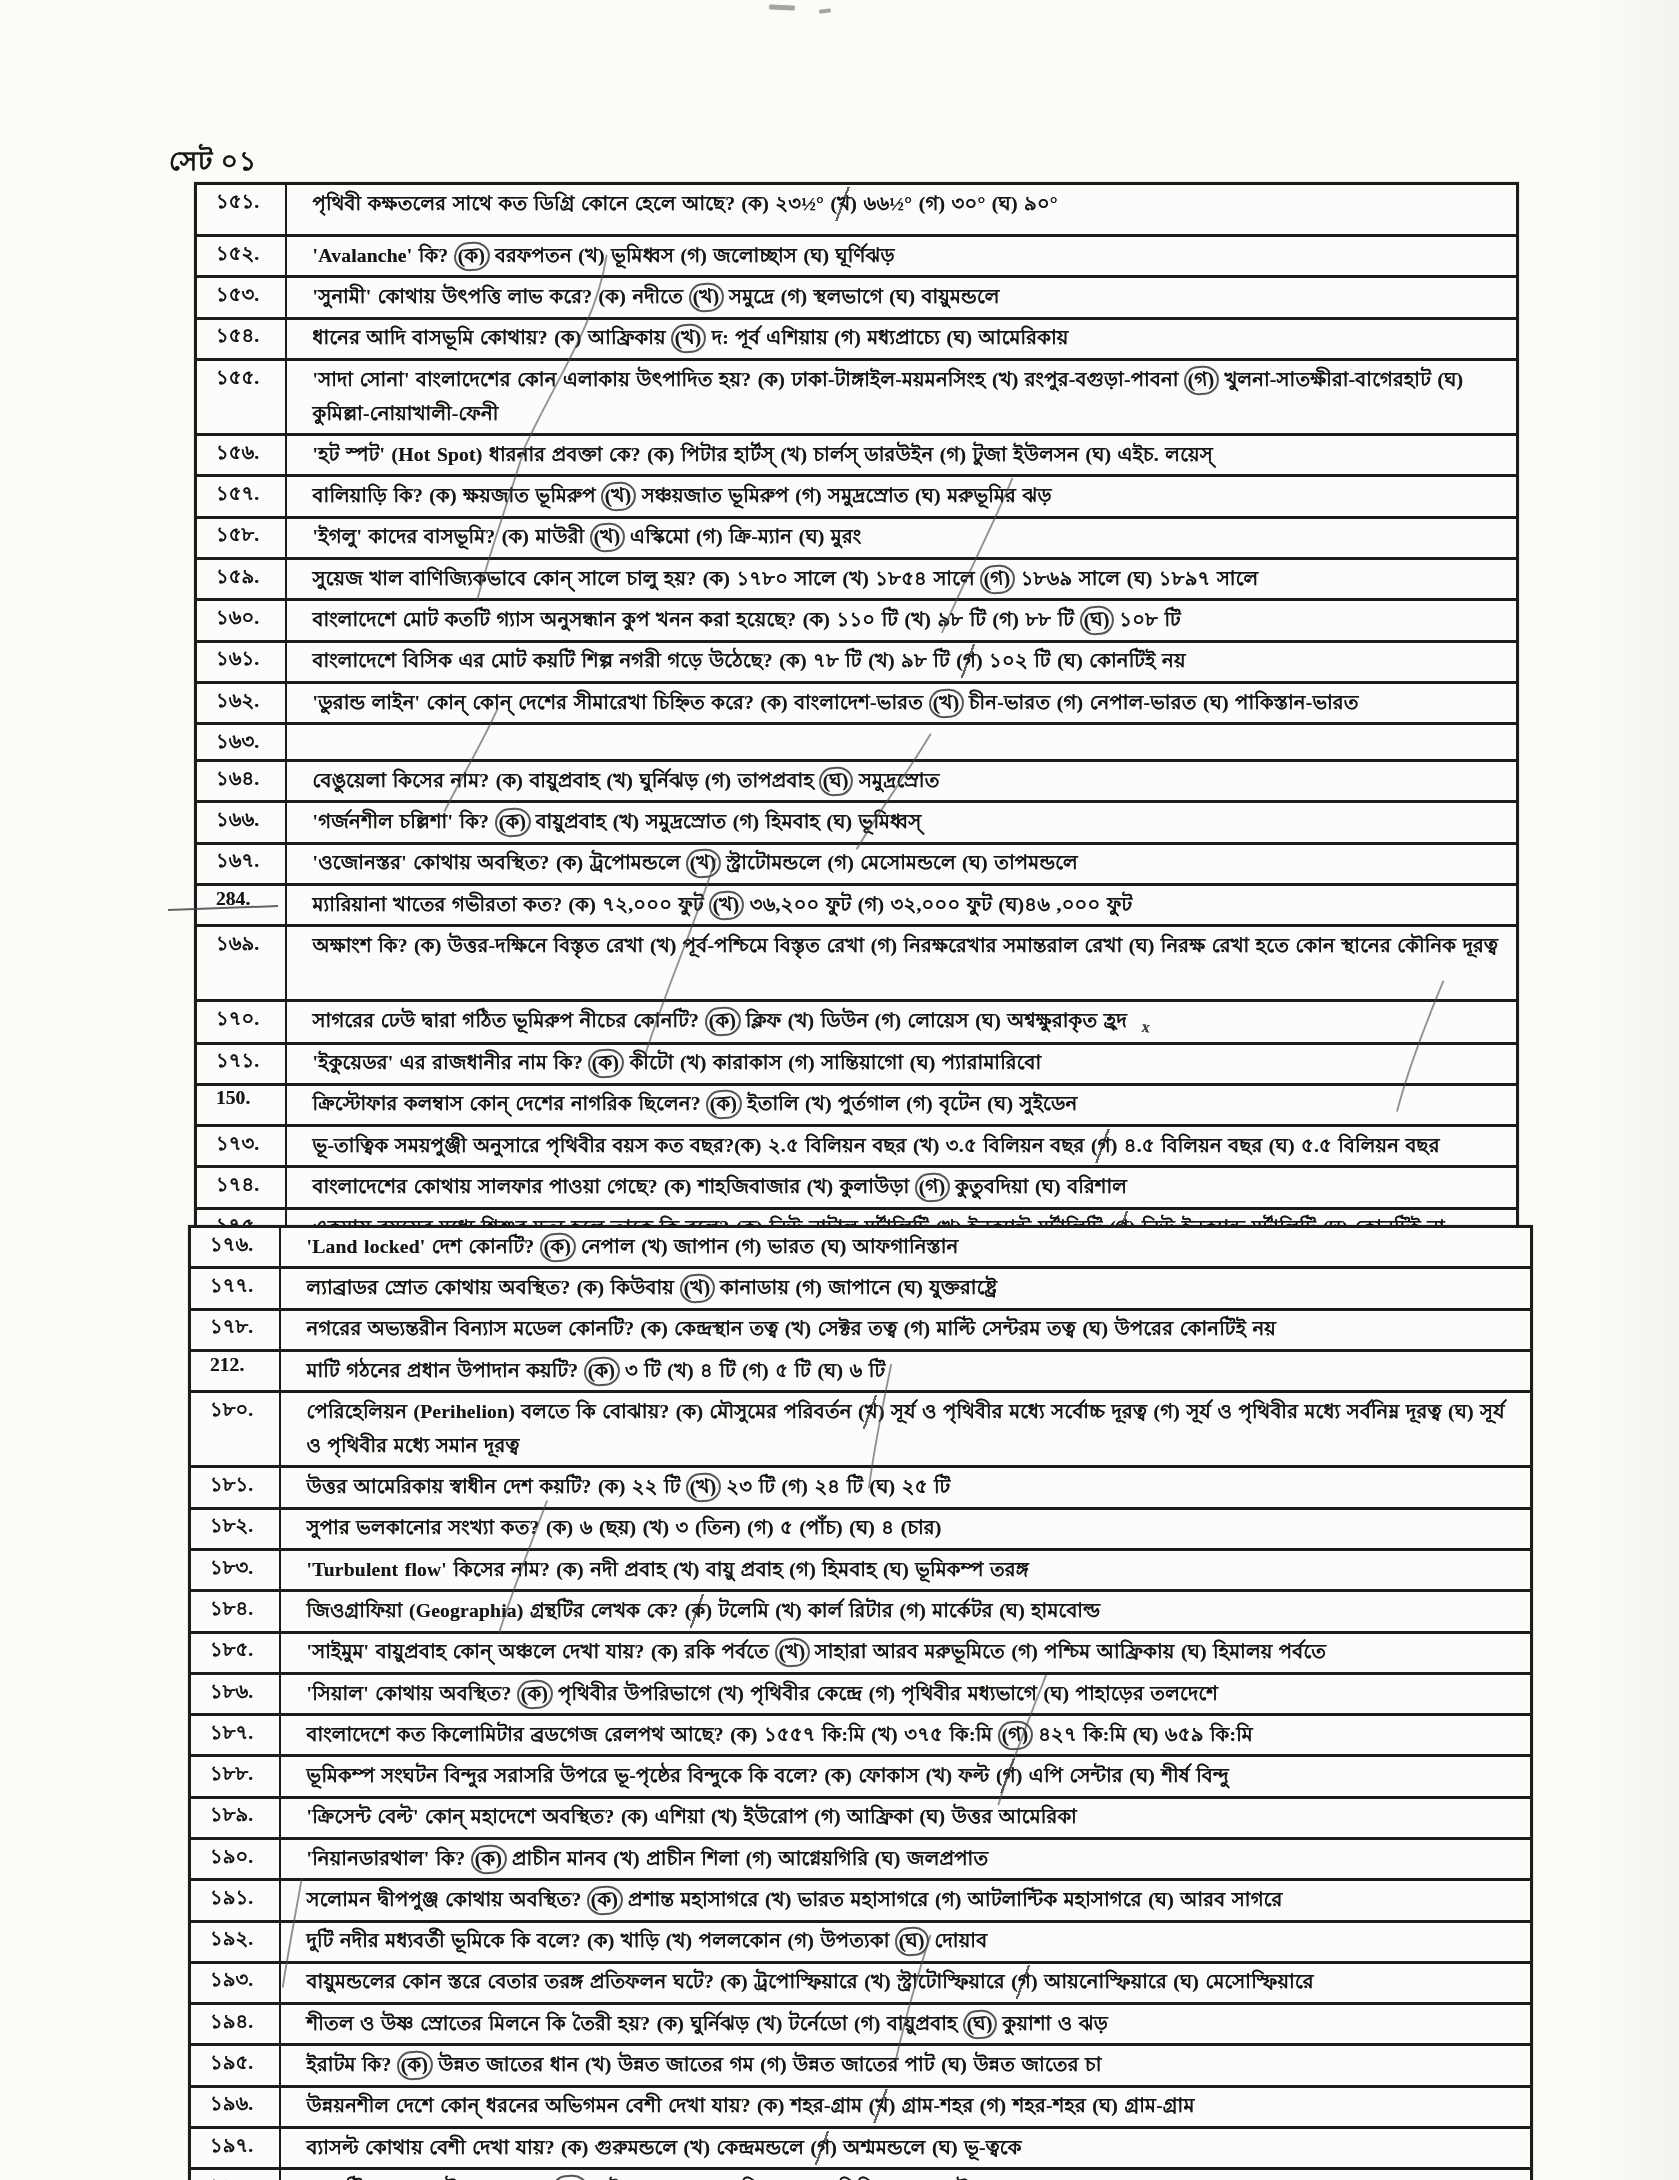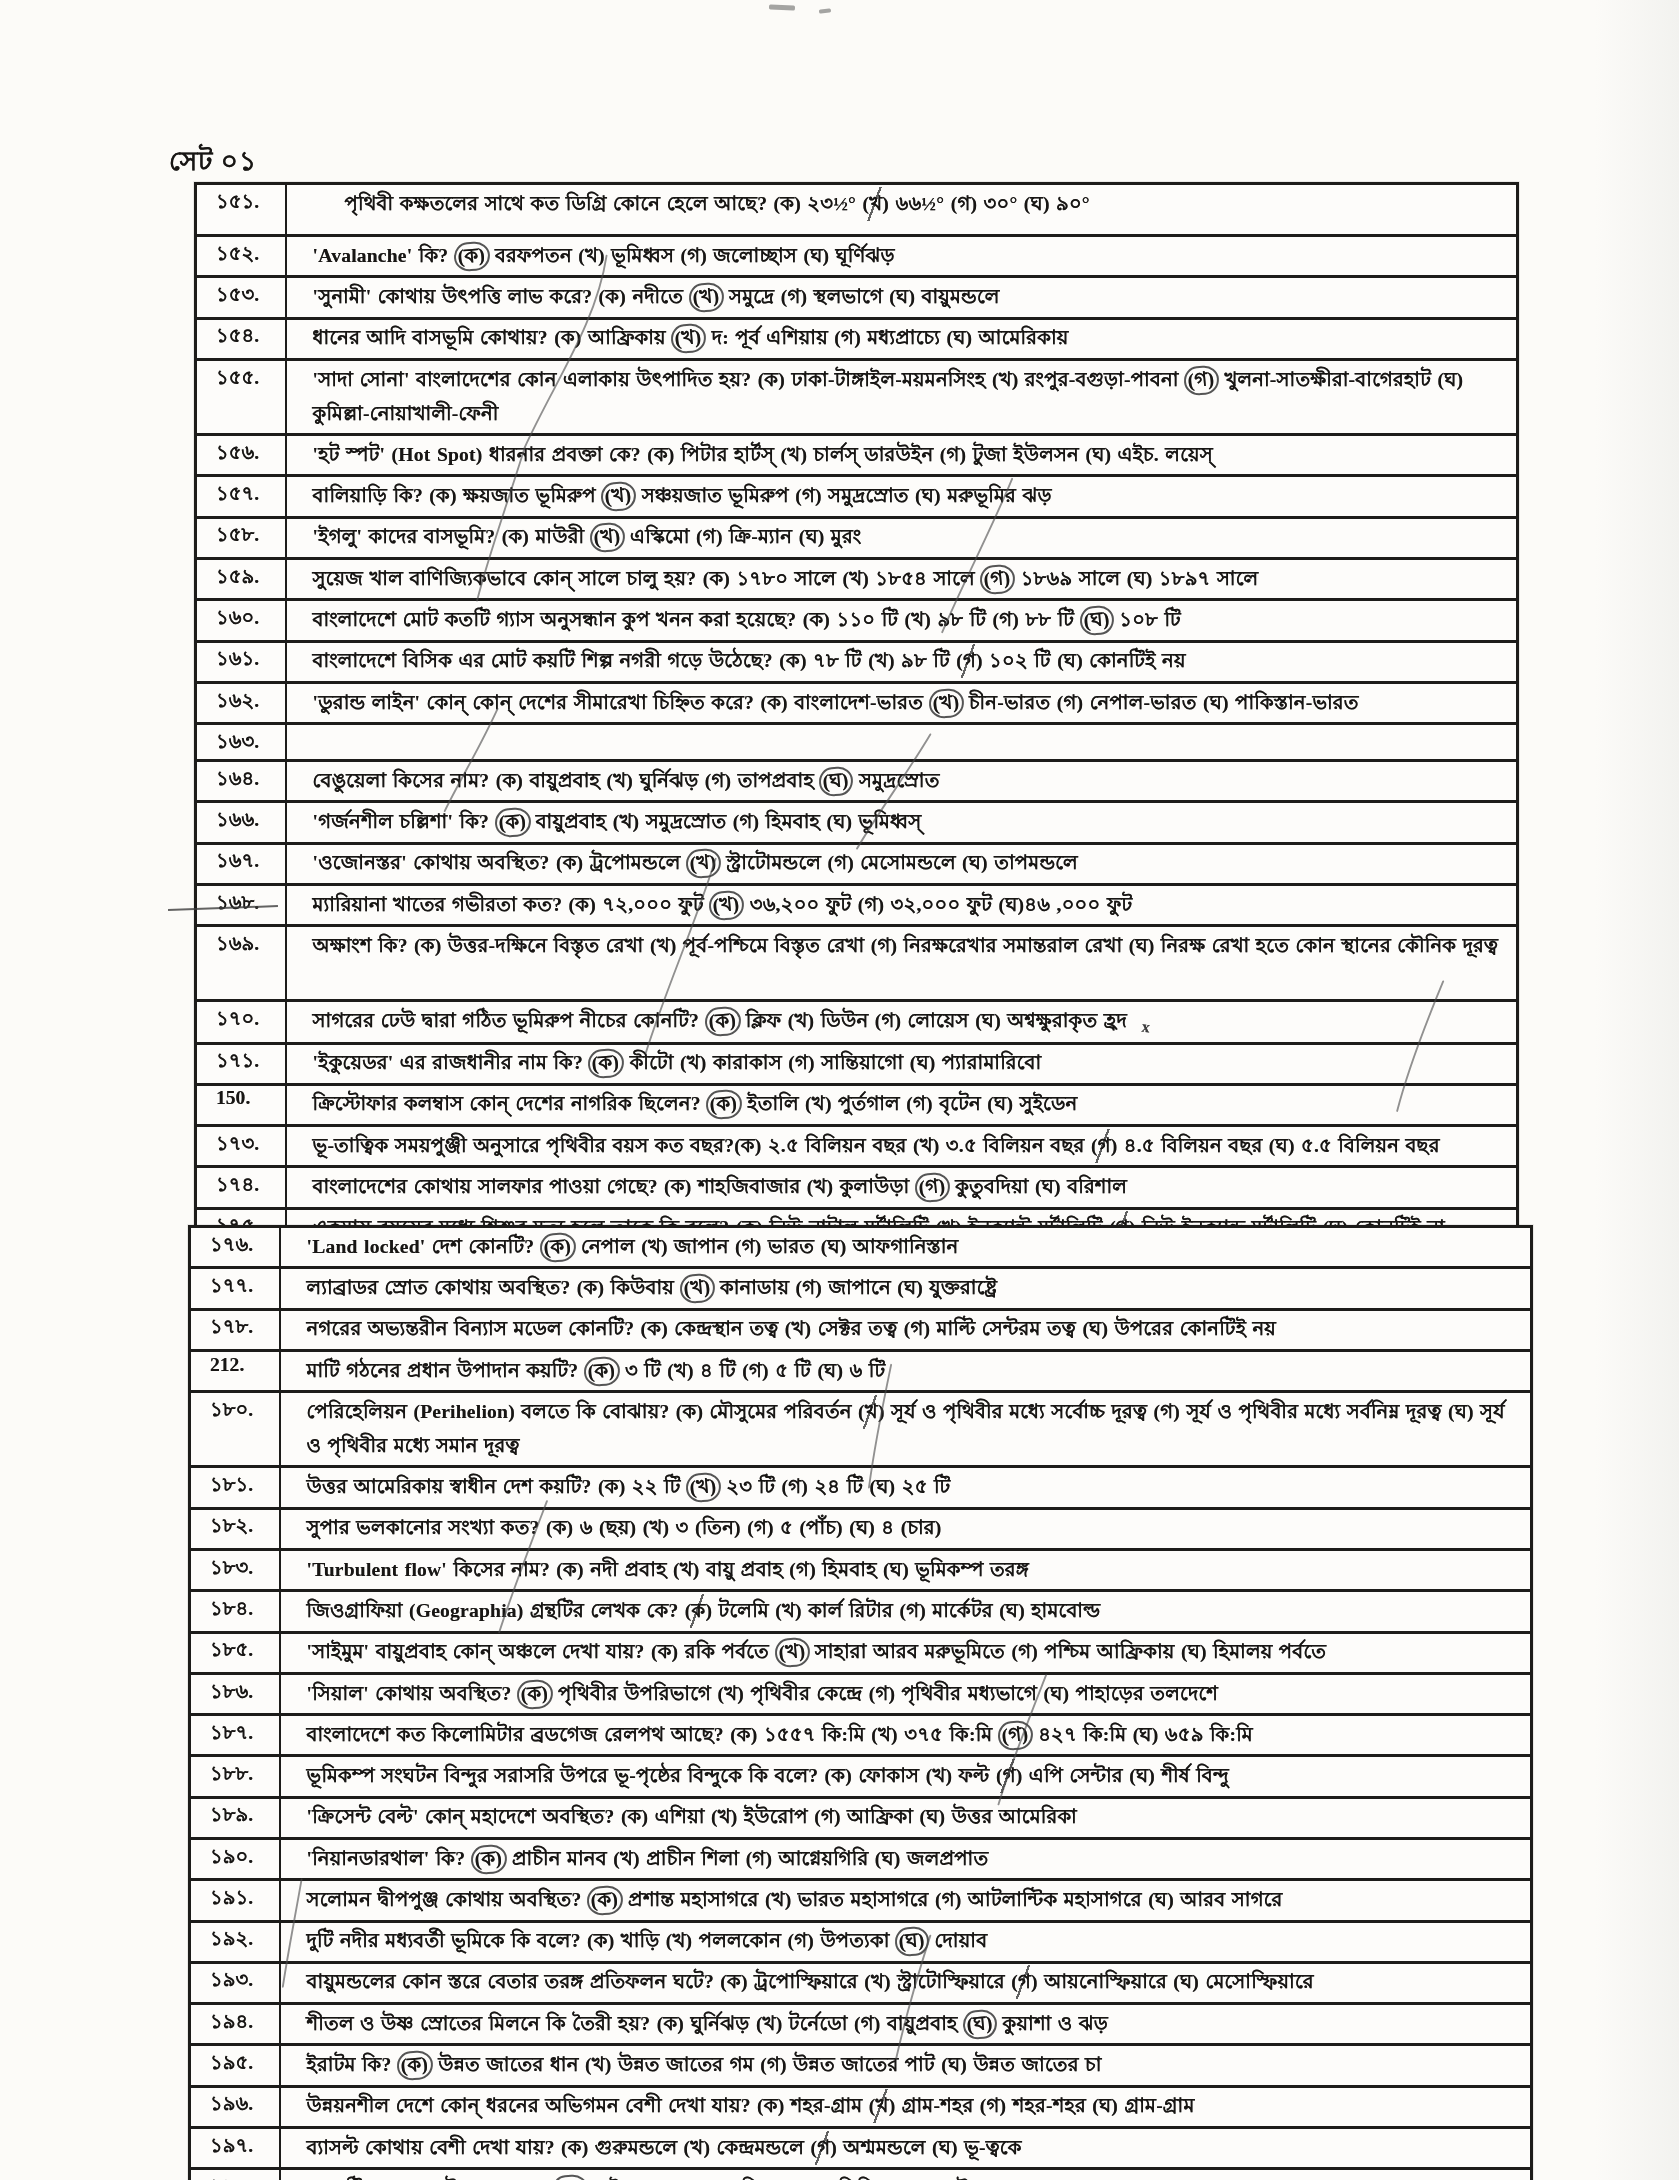--- a/index.html
+++ b/index.html
@@ -21,21 +21,21 @@
     box-shadow:0 0 0 0.9px rgba(0,0,0,.08);
   }
   #qtable-1{top:182px;}
   #qtable-2{top:1225px;left:188px;width:1339px;}
   .row{
     display:flex;align-items:stretch;
     border-bottom:3px solid #1d1c1a;
     min-height:34px;
   }
   .row.tall{min-height:72px;}
-  .row.first{min-height:49px;gap:32px;}
+  .row.first{min-height:49px;}
   .num{
     flex:0 0 90px;box-sizing:border-box;
     border-right:2.6px solid #1d1c1a;
     padding:1.7px 3.4px 0 19px;
     font-size:19.6px;font-weight:600;
     text-shadow:0 0 0.3px rgba(0,0,0,.55);
     position:relative;
   }
   .num.struck::after{
     content:'';position:absolute;left:-29px;right:6.8px;top:54%;
@@ -134,21 +134,21 @@
     </div>
     <div class="row">
       <div class="num">১৬৬.</div>
       <div class="qt">'গর্জনশীল চল্লিশা' কি? <span class="mk mk-circle">(ক)</span> বায়ুপ্রবাহ (খ) সমুদ্রস্রোত (গ) হিমবাহ (ঘ) ভূমিধ্বস্</div>
     </div>
     <div class="row">
       <div class="num">১৬৭.</div>
       <div class="qt">'ওজোনস্তর' কোথায় অবস্থিত? (ক) ট্রপোমন্ডলে <span class="mk mk-circle">(খ)</span> স্ট্রাটোমন্ডলে (গ) মেসোমন্ডলে (ঘ) তাপমন্ডলে</div>
     </div>
     <div class="row">
-      <div class="num struck">১৬৮.</div>
+      <div class="num struck">284.</div>
       <div class="qt">ম্যারিয়ানা খাতের গভীরতা কত? (ক) ৭২,০০০ ফুট <span class="mk mk-circle">(খ)</span> ৩৬,২০০ ফুট (গ) ৩২,০০০ ফুট (ঘ)৪৬ ,০০০ ফুট</div>
     </div>
     <div class="row tall">
       <div class="num">১৬৯.</div>
       <div class="qt">অক্ষাংশ কি? (ক) উত্তর-দক্ষিনে বিস্তৃত রেখা (খ) পূর্ব-পশ্চিমে বিস্তৃত রেখা (গ) নিরক্ষরেখার সমান্তরাল রেখা (ঘ) নিরক্ষ রেখা হতে কোন স্থানের কৌনিক দূরত্ব</div>
     </div>
     <div class="row">
       <div class="num">১৭০.</div>
       <div class="qt">সাগরের ঢেউ দ্বারা গঠিত ভূমিরুপ নীচের কোনটি? <span class="mk mk-circle">(ক)</span> ক্লিফ (খ) ডিউন (গ) লোয়েস (ঘ) অশ্বক্ষুরাকৃত হ্রদ <span class="tailx">x</span></div>
     </div>

